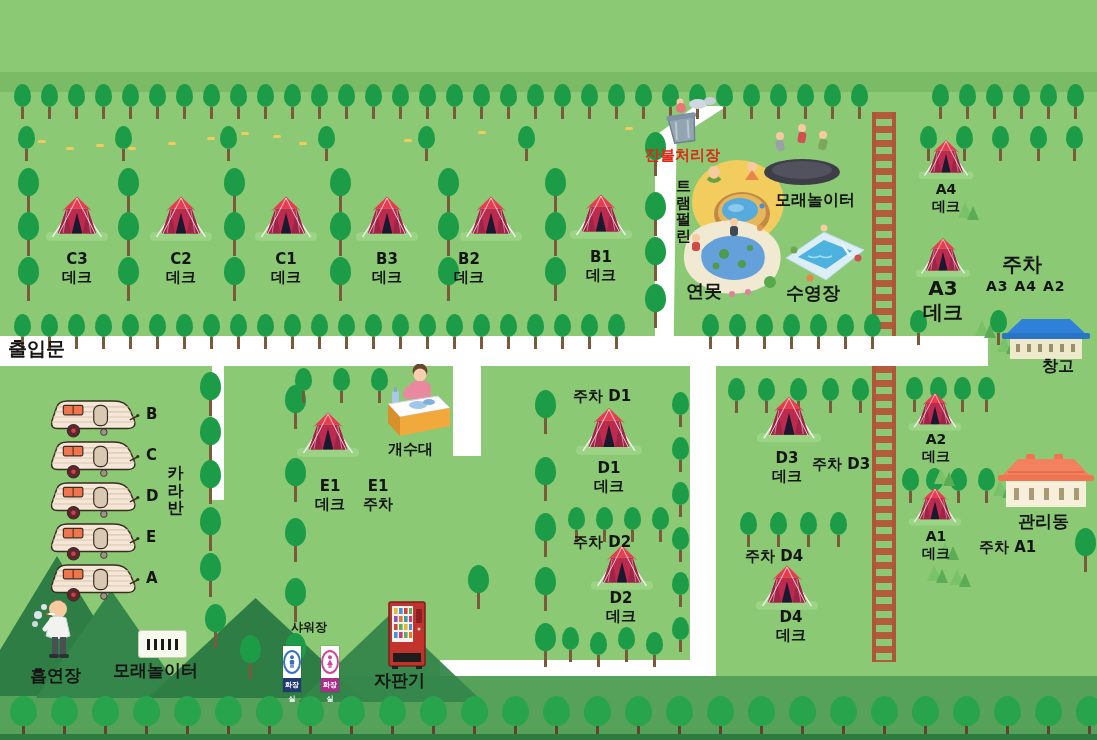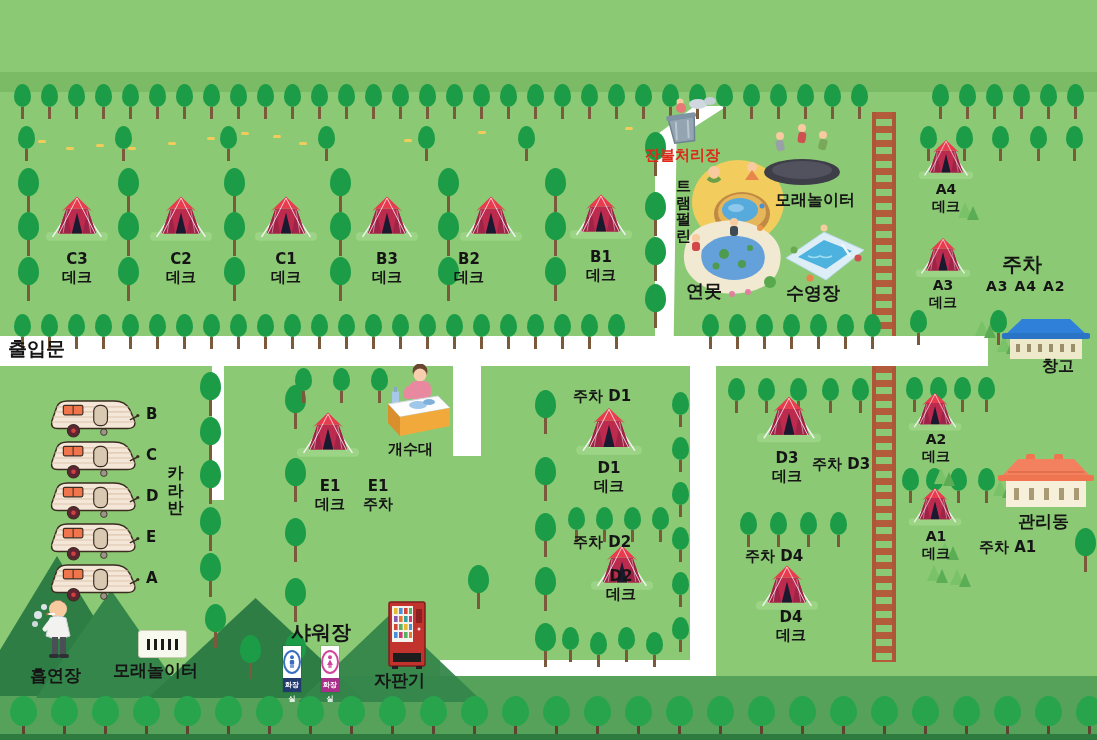--- a/index.html
+++ b/index.html
@@ -617,21 +617,21 @@
     </div>
   <div class="lbl2" style="left:568px;top:249px;width:66px;">
       <span>B1</span>
       <span>데크</span>
     </div>
 
   <div class="lbl2" style="left:915px;top:181px;width:62px;font-size:14px;">
       <span>A4</span>
       <span>데크</span>
     </div>
-  <div class="lbl2" style="left:912px;top:277px;width:62px;font-size:14px;">
+  <div class="lbl2" style="left:912px;top:277px;width:62px;font-size:20px;">
       <span>A3</span>
       <span>데크</span>
     </div>
   <div class="lbl2" style="left:908px;top:431px;width:56px;font-size:14px;">
       <span>A2</span>
       <span>데크</span>
     </div>
   <div class="lbl2" style="left:908px;top:528px;width:56px;font-size:14px;">
       <span>A1</span>
       <span>데크</span>
@@ -656,41 +656,41 @@
       <span>E1</span>
       <span>주차</span>
     </div>
 
   <div class="lbl" style="left:573px;top:388px;">주차 D1</div>
   <div class="lbl2" style="left:586px;top:460px;width:46px;">
       <span>D1</span>
       <span>데크</span>
     </div>
   <div class="lbl" style="left:573px;top:534px;">주차 D2</div>
-  <div class="lbl2" style="left:598px;top:568px;width:46px;">
+  <div class="lbl2" style="left:598px;top:590px;width:46px;">
       <span>D2</span>
       <span>데크</span>
     </div>
   <div class="lbl2" style="left:764px;top:450px;width:46px;">
       <span>D3</span>
       <span>데크</span>
     </div>
   <div class="lbl" style="left:812px;top:456px;">주차 D3</div>
   <div class="lbl" style="left:745px;top:548px;">주차 D4</div>
   <div class="lbl2" style="left:768px;top:609px;width:46px;">
       <span>D4</span>
       <span>데크</span>
     </div>
 
   <div class="lbl" style="left:979px;top:539px;">주차 A1</div>
   <div class="lbl" style="left:1018px;top:512px;font-size:17px;">관리동</div>
 
   <div class="lbl" style="left:30px;top:666px;font-size:17px;">흡연장</div>
   <div class="lbl" style="left:113px;top:661px;font-size:17px;">모래놀이터</div>
-  <div class="lbl" style="left:291px;top:621px;font-size:20px;">샤워장</div>
+  <div class="lbl" style="left:291px;top:621px;font-size:12px;">샤워장</div>
   <div class="lbl" style="left:374px;top:671px;font-size:17px;">자판기</div>
 
 <div class="tree s" style="left: 14px; top: 84px;">
       <div class="c"></div>
       <div class="t"></div>
     </div>
     <div class="tree s" style="left: 41px; top: 84px;">
       <div class="c"></div>
       <div class="t"></div>
     </div>

